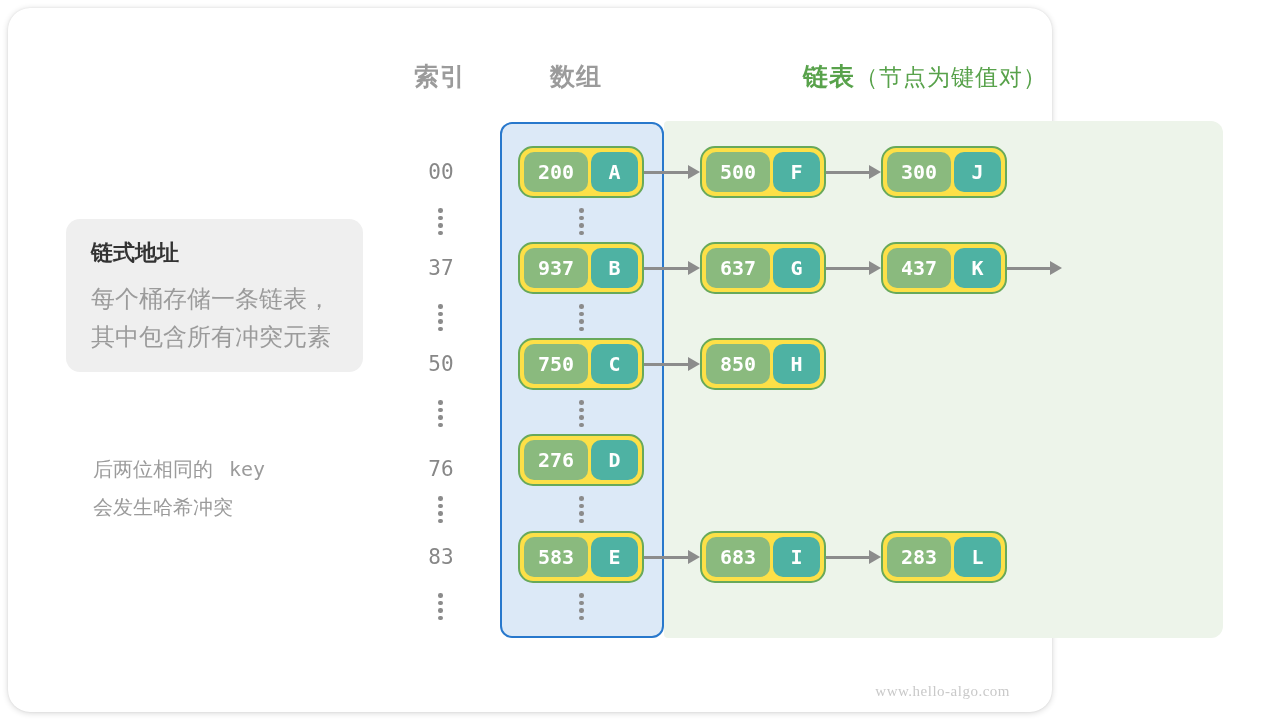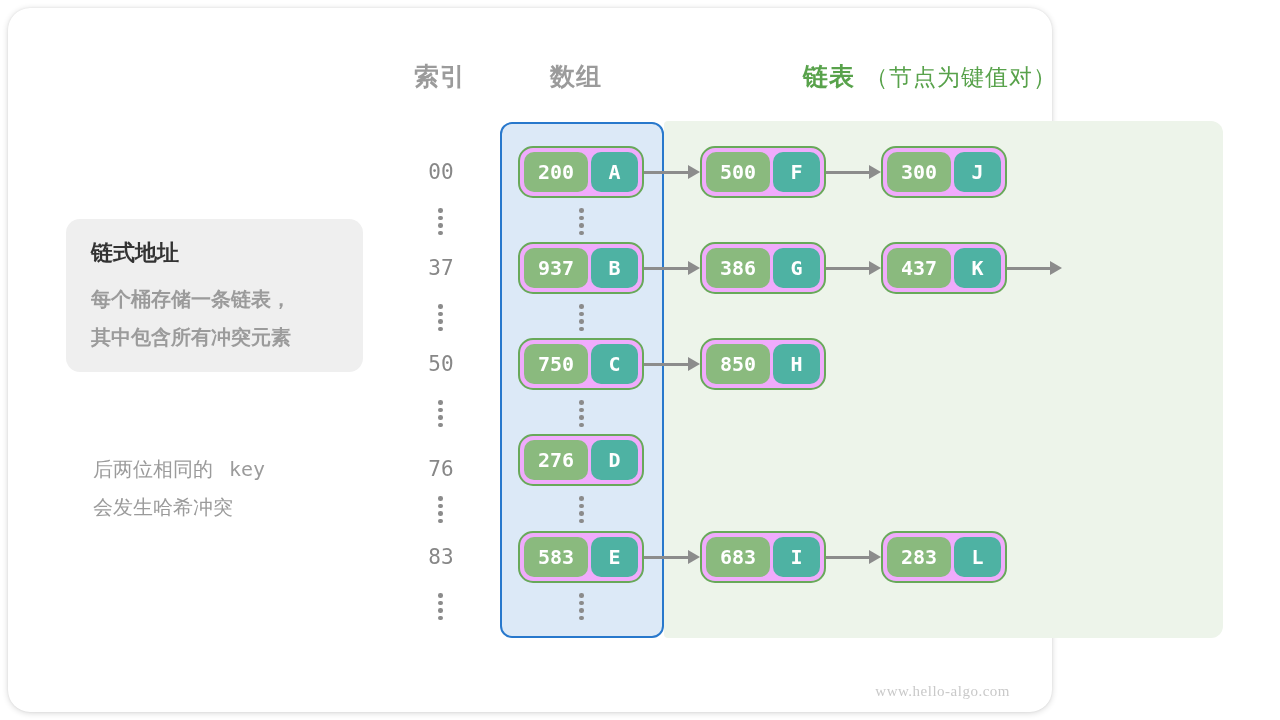--- a/index.html
+++ b/index.html
@@ -5,54 +5,54 @@
   html,body{margin:0;padding:0;background:#ffffff;width:1280px;height:720px;overflow:hidden;
     font-family:"Liberation Sans","DejaVu Sans",sans-serif;}
   .card{position:relative;width:1044px;height:704px;margin:8px;background:#ffffff;
     border-radius:22px;box-shadow:0 1px 6px rgba(0,0,0,.16),0 0 2px rgba(0,0,0,.08);}
 
   
   .hdr{position:absolute;top:52px;font-size:25px;font-weight:700;color:#9b9b9b;letter-spacing:1px;}
   .hdr-index{left:392px;width:80px;text-align:center;}
   .hdr-array{left:528px;width:80px;text-align:center;}
   .hdr-list{left:795px;color:var(--header-green,#58a24b);white-space:nowrap;}
-  .hdr-list .note{font-weight:400;font-size:23px;margin-left:10px;}
+  .hdr-list .note{font-weight:400;font-size:23px;margin-left:0;}
 
   
   .chain-area{position:absolute;left:656px;top:113px;width:559px;height:517px;
     background:var(--chain-area-fill,#edf4ea);border-radius:4px 12px 12px 4px;}
   .array-box{position:absolute;left:492px;top:114px;width:164px;height:516px;box-sizing:border-box;
     background:var(--array-box-fill,#dce9f7);border:2.5px solid var(--array-box-border-blue,#2878cc);
     border-radius:12px;}
 
   
   .info-box{position:absolute;left:58px;top:211px;width:297px;height:153px;box-sizing:border-box;
     background:#efefef;border-radius:14px;padding:19px 25px;}
   .info-title{font-size:22px;font-weight:700;color:#333333;margin-bottom:12px;}
-  .info-line{font-size:20px;color:var(--muted-gray,#9b9b9b);line-height:38px;font-weight:bold;}
+  .info-line{font-size:24px;color:var(--muted-gray,#9b9b9b);line-height:38px;}
 
   
   .hash-note{position:absolute;left:85px;top:433px;}
   .hash-title{font-size:21px;font-weight:700;color:#2f2f2f;white-space:nowrap;}
   .hash-title .mono{font-family:"DejaVu Sans Mono","Liberation Mono",monospace;margin-left:9px;}
   .hash-line{font-size:20px;color:var(--muted-gray,#9b9b9b);line-height:38px;white-space:nowrap;}
   .hash-line:first-of-type{margin-top:9px;}
   .hash-line .mono{font-family:"DejaVu Sans Mono","Liberation Mono",monospace;margin-left:16px;}
 
   
   .idx{position:absolute;left:398px;width:70px;height:30px;line-height:30px;text-align:center;
     font-family:"DejaVu Sans Mono","Liberation Mono",monospace;font-size:21px;color:#878787;}
 
   
   .dots{position:absolute;display:flex;flex-direction:column;gap:3px;}
   .dots i{width:4.5px;height:4.5px;border-radius:50%;background:#8b8b8b;}
 
   
   .row{position:absolute;left:510px;height:52px;display:flex;align-items:center;}
-  .node{box-sizing:border-box;width:126px;height:52px;flex:none;background:#f0abfc;
+  .node{box-sizing:border-box;width:126px;height:52px;flex:none;background:#fde047;
     border:2px solid var(--node-border-green,#68a95a);border-radius:15px;
     display:flex;align-items:center;justify-content:center;gap:3px;padding:4px;}
   .node .k,.node .v{height:40px;border-radius:10px;display:flex;align-items:center;justify-content:center;
     color:#ffffff;font-family:"DejaVu Sans Mono","Liberation Mono",monospace;font-size:20px;font-weight:700;}
   .node .k{width:64px;background:var(--node-key-green,#8aba7e);}
   .node .v{width:47px;background:var(--node-value-teal,#4eb2a3);}
   .arrow{position:relative;height:3px;background:var(--arrow-gray,#8c8c8c);flex:none;}
   .arrow.a56{width:44px;margin-right:12px;}
   .arrow.a55{width:43px;margin-right:12px;}
   .arrow::after{content:"";position:absolute;left:100%;top:50%;transform:translateY(-50%);
@@ -170,21 +170,21 @@
     </div>
   </div>
 
   <div class="row" style="top:234px">
     <div class="node">
       <span class="k">937</span>
       <span class="v">B</span>
     </div>
     <div class="arrow a56"></div>
     <div class="node">
-      <span class="k">386</span>
+      <span class="k">637</span>
       <span class="v">G</span>
     </div>
     <div class="arrow a55"></div>
     <div class="node">
       <span class="k">437</span>
       <span class="v">K</span>
     </div>
     <div class="arrow a55"></div>
   </div>
 

